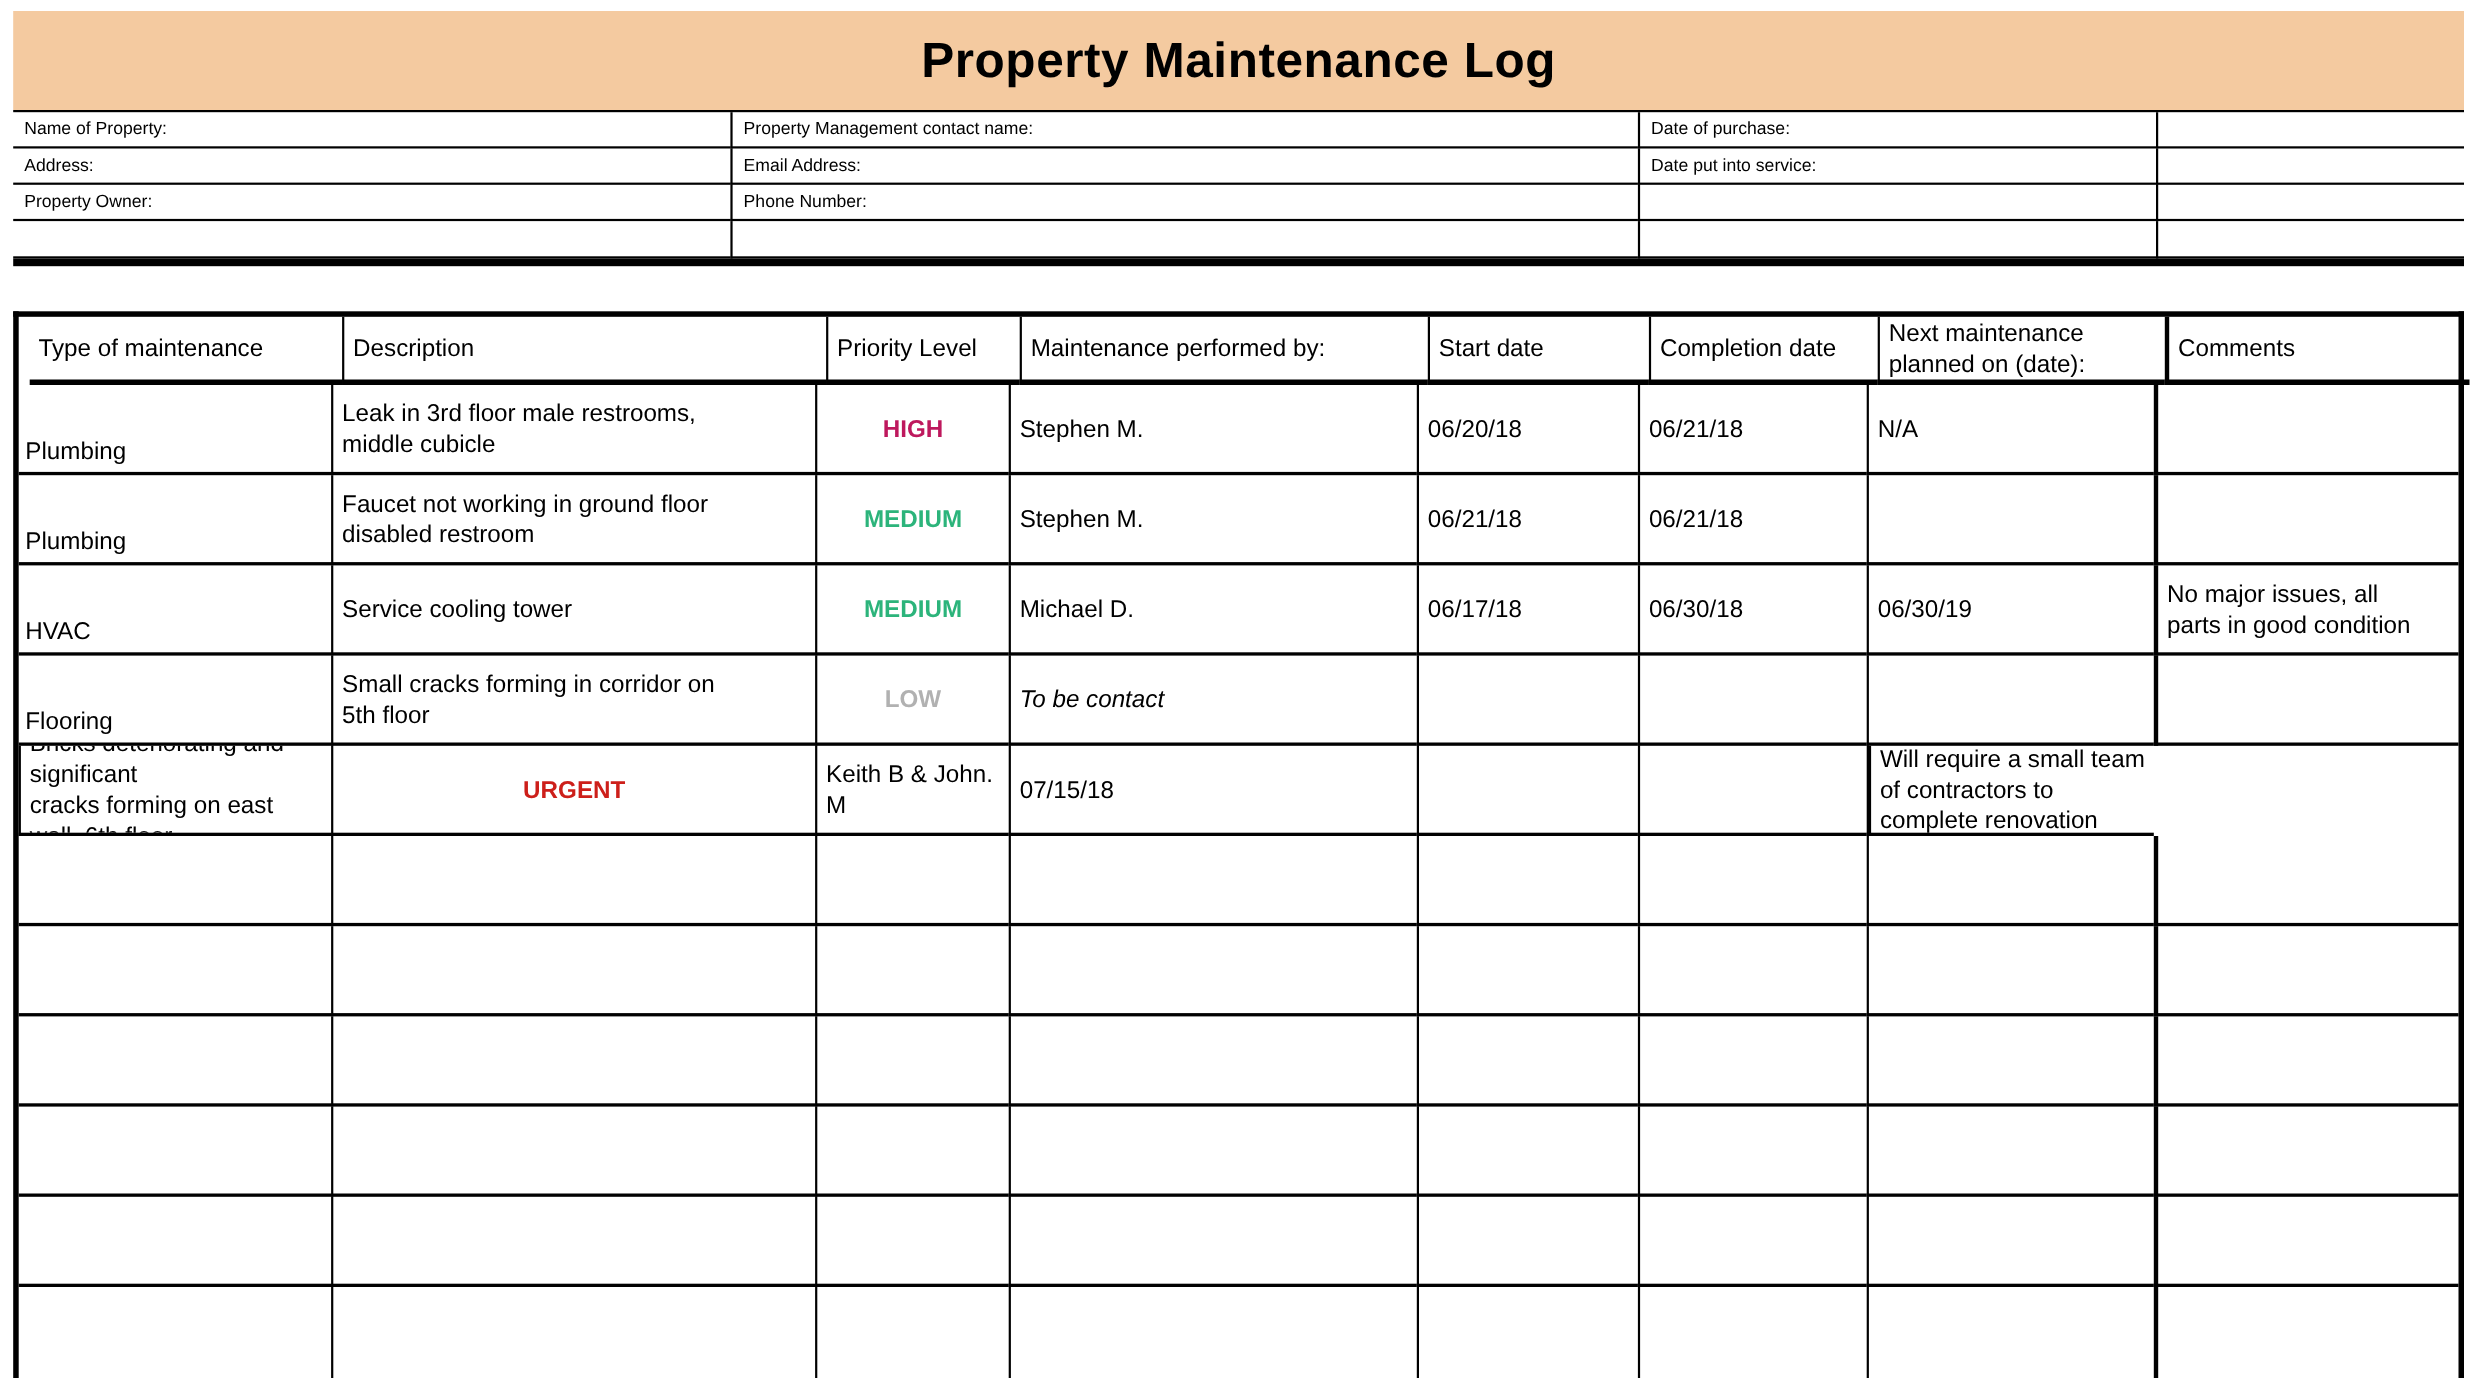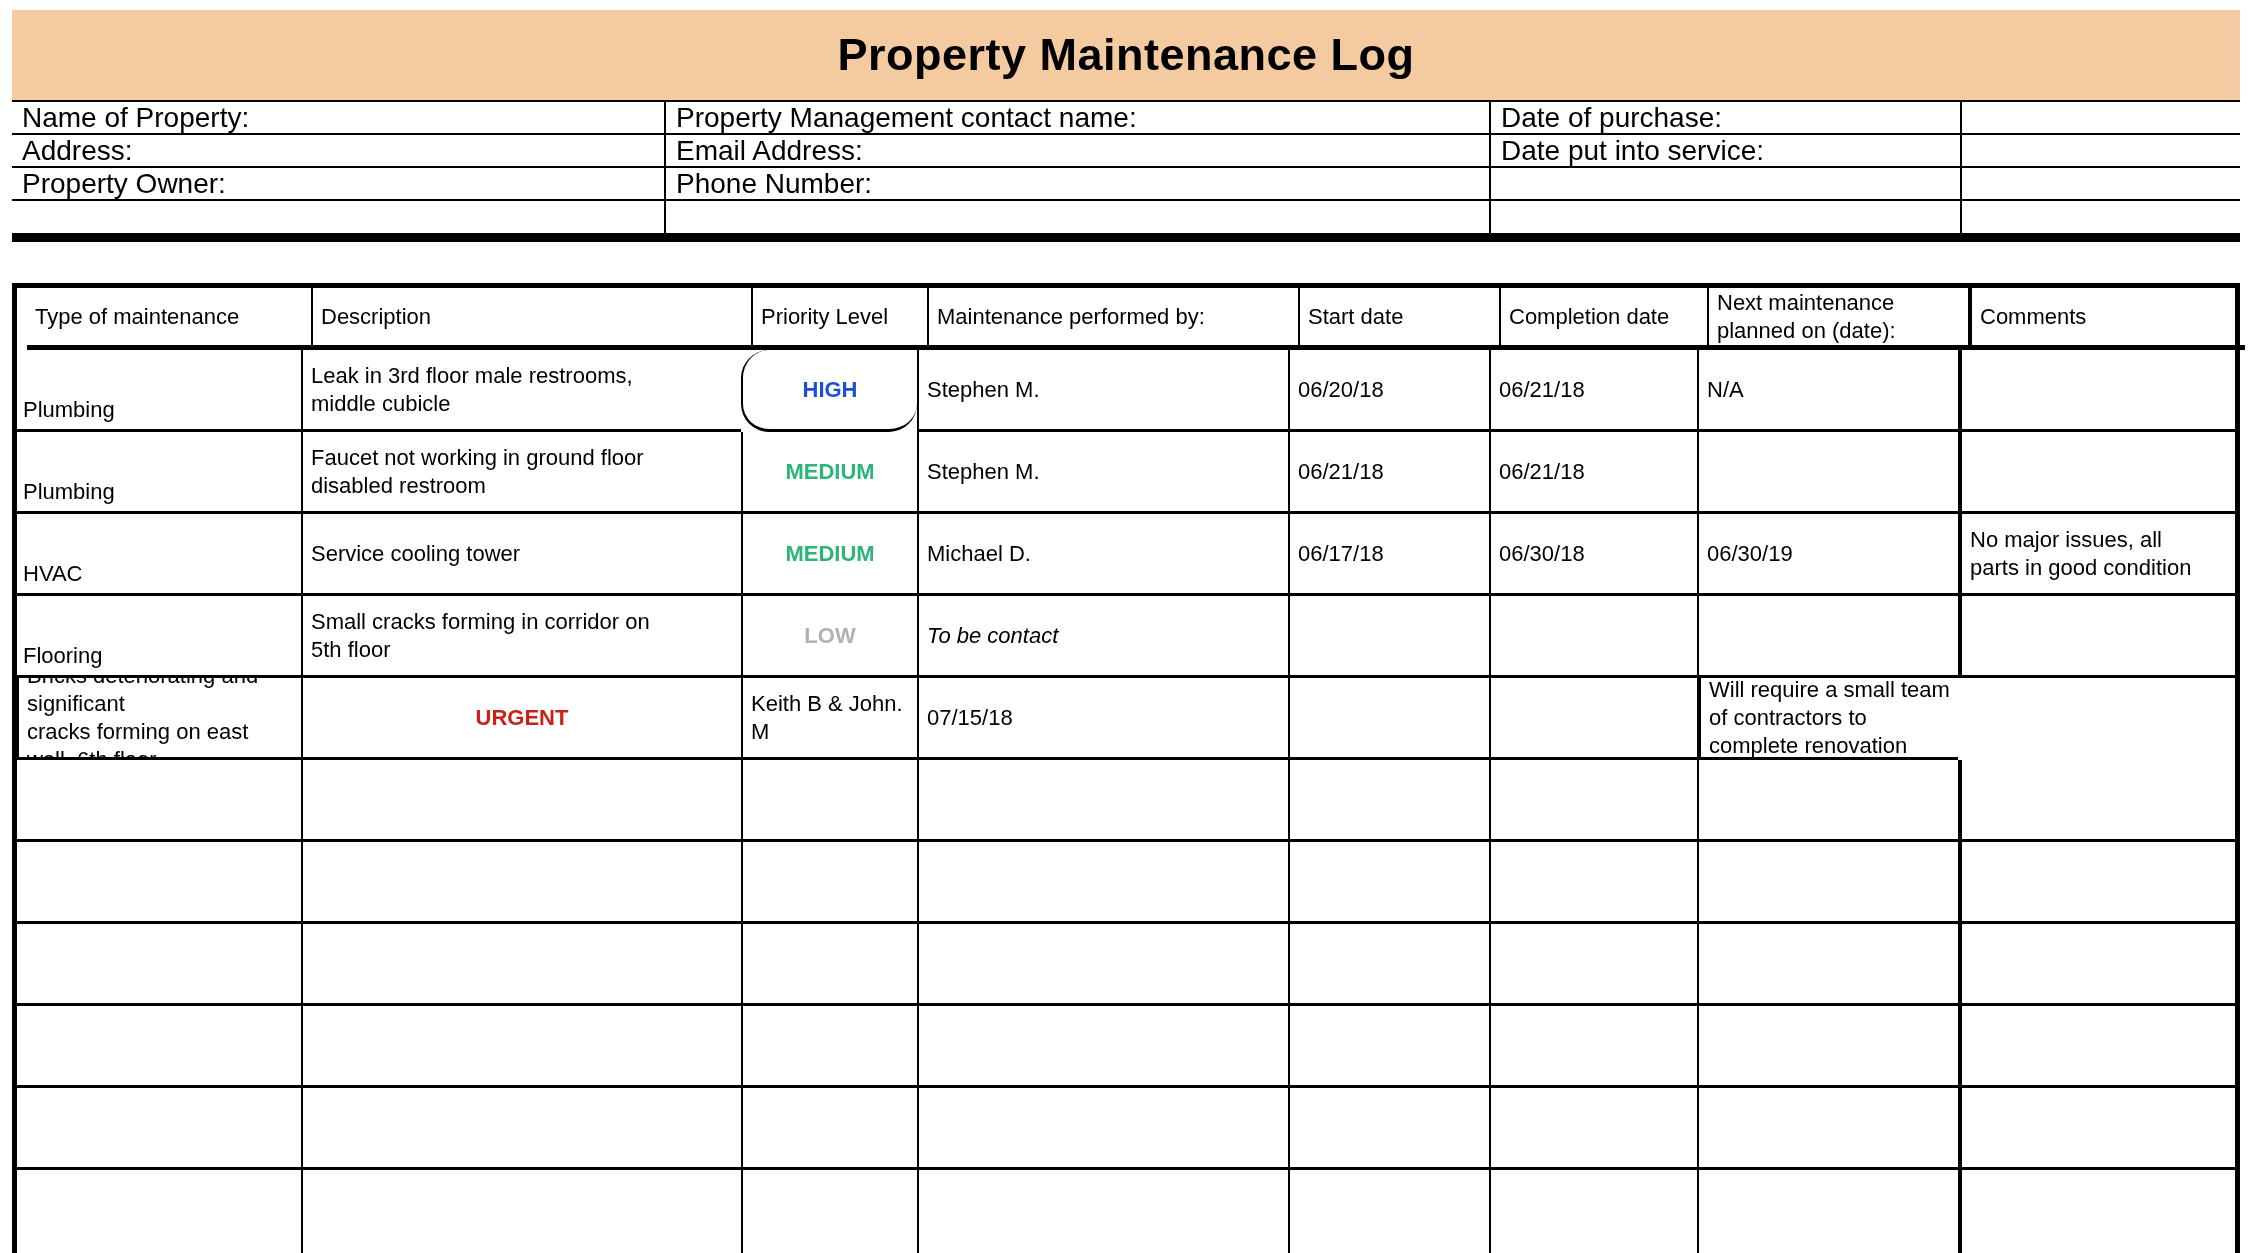--- a/index.html
+++ b/index.html
@@ -26,21 +26,21 @@
   .info-table {
     display: grid;
     grid-template-columns: 652px 825px 471px 280px;
     grid-template-rows: 33px 33px 33px 34px;
     border-top: 2px solid #000;
   }
   .info-cell {
     border-bottom: 2px solid #000;
     display: flex; align-items: center;
     padding-left: 10px;
-    font-size: 28px;
+    font-size: 16px;
     overflow: hidden; white-space: nowrap;
   }
   .info-cell.vline { border-left: 2px solid #000; }
 
   .thick-divider { height: 7px; background: #000; }
 
   
   .log-table {
     margin-top: 41px;
     width: 2228px;
@@ -114,21 +114,21 @@
       <div class="cell vline">Completion date</div>
       <div class="cell vline multiline">Next maintenance
 planned on (date):</div>
       <div class="cell vline-thick">Comments</div>
     </div>
 
     <div class="log-row">
       <div class="cell bottom-align">Plumbing</div>
       <div class="cell vline multiline">Leak in 3rd floor male restrooms,
 middle cubicle</div>
-      <div class="cell vline center priority" style="color: #1d4ed8; border-radius: 28px;">HIGH</div>
+      <div class="cell vline center priority" style="color: #be185d;">HIGH</div>
       <div class="cell vline">Stephen M.</div>
       <div class="cell vline">06/20/18</div>
       <div class="cell vline">06/21/18</div>
       <div class="cell vline">N/A</div>
       <div class="cell vline-thick multiline"></div>
     </div>
 
     <div class="log-row">
       <div class="cell bottom-align">Plumbing</div>
       <div class="cell vline multiline">Faucet not working in ground floor

